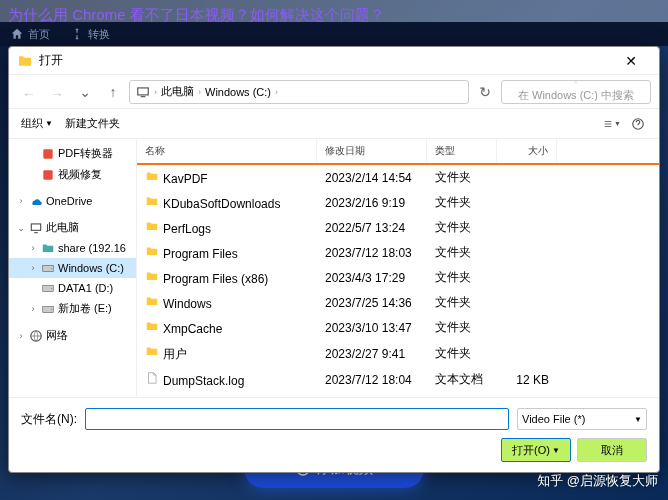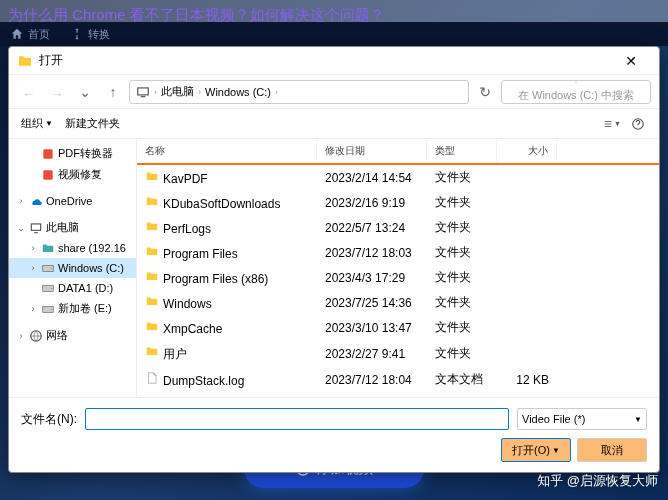--- a/index.html
+++ b/index.html
@@ -39,21 +39,21 @@
 .file-row { display: flex; font-size: 12px; align-items: center; }
 .file-row > div { padding: 4px 8px; }
 .file-icon { width: 14px; height: 14px; display: inline-flex; align-items: center; justify-content: center; margin-right: 4px; }
 .folder-svg { fill: #ffc93c; }
 .bottom-panel { border-top: 1px solid #eee; padding: 10px 12px; }
 .filename-row { display: flex; align-items: center; gap: 8px; margin-bottom: 8px; }
 .filename-row label { font-size: 12px; }
 .filename-input { flex: 1; height: 22px; border: 1px solid #0078d4; border-radius: 2px; padding: 0 4px; font-size: 11px; }
 .filter-select { width: 130px; height: 22px; border: 1px solid #ccc; border-radius: 2px; font-size: 11px; padding: 0 4px; display: flex; align-items: center; justify-content: space-between; }
 .button-row { display: flex; justify-content: flex-end; gap: 6px; }
-.btn { min-width: 70px; height: 24px; border: 1px solid #ccc; background: #fdba74; border-radius: 2px; font-size: 11px; display: flex; align-items: center; justify-content: center; gap: 2px; }
+.btn { min-width: 70px; height: 24px; border: 1px solid #ccc; background: #bef264; border-radius: 2px; font-size: 11px; display: flex; align-items: center; justify-content: center; gap: 2px; }
 .btn.primary { border-color: #0078d4; }
 .add-video-btn { position: absolute; bottom: 12px; left: 50%; transform: translateX(-50%); width: 180px; height: 38px; background: linear-gradient(180deg, #2a6aff, #1a4add); border-radius: 19px; display: flex; align-items: center; justify-content: center; gap: 6px; color: #fff; font-size: 14px; box-shadow: 0 0 15px rgba(42,106,255,0.6); z-index: 2; }
 .watermark { position: absolute; bottom: 10px; right: 10px; color: #fff; font-size: 13px; z-index: 4; text-shadow: 0 0 3px rgba(0,0,0,0.5); }
 </style>
 </head>
 <body>
 
 <div class="question-bar">为什么用 Chrome 看不了日本视频？如何解决这个问题？</div>
 
 <div class="taskbar">

